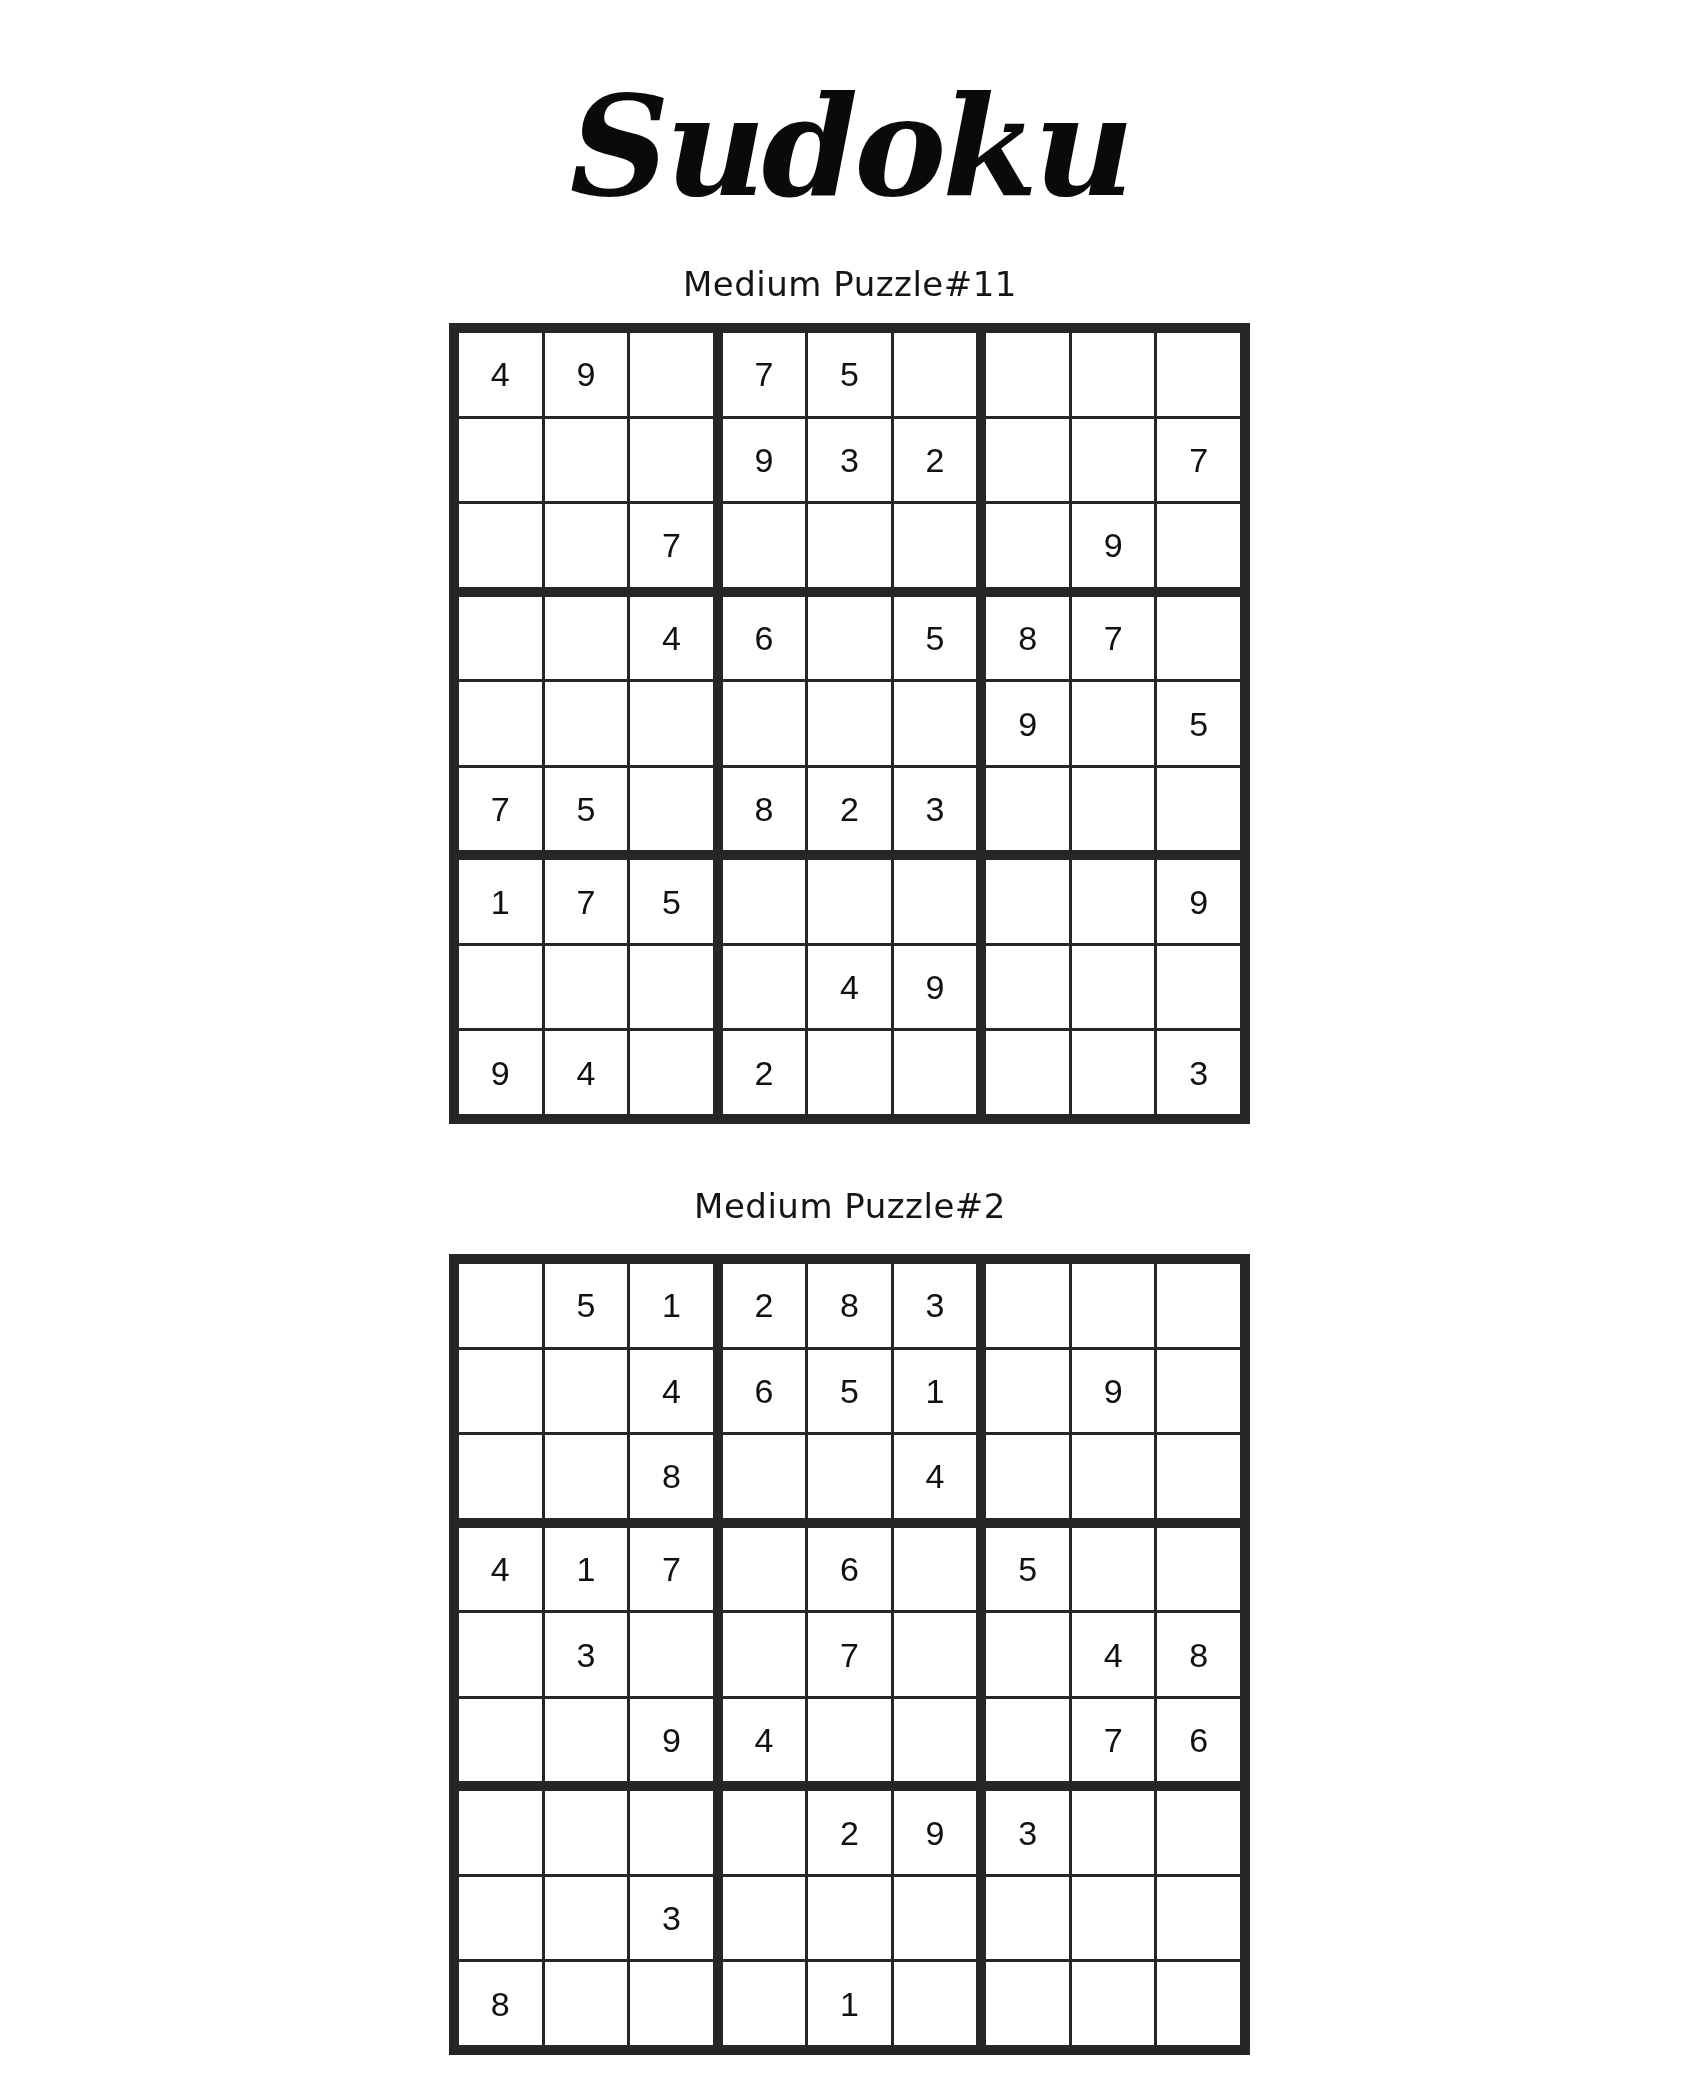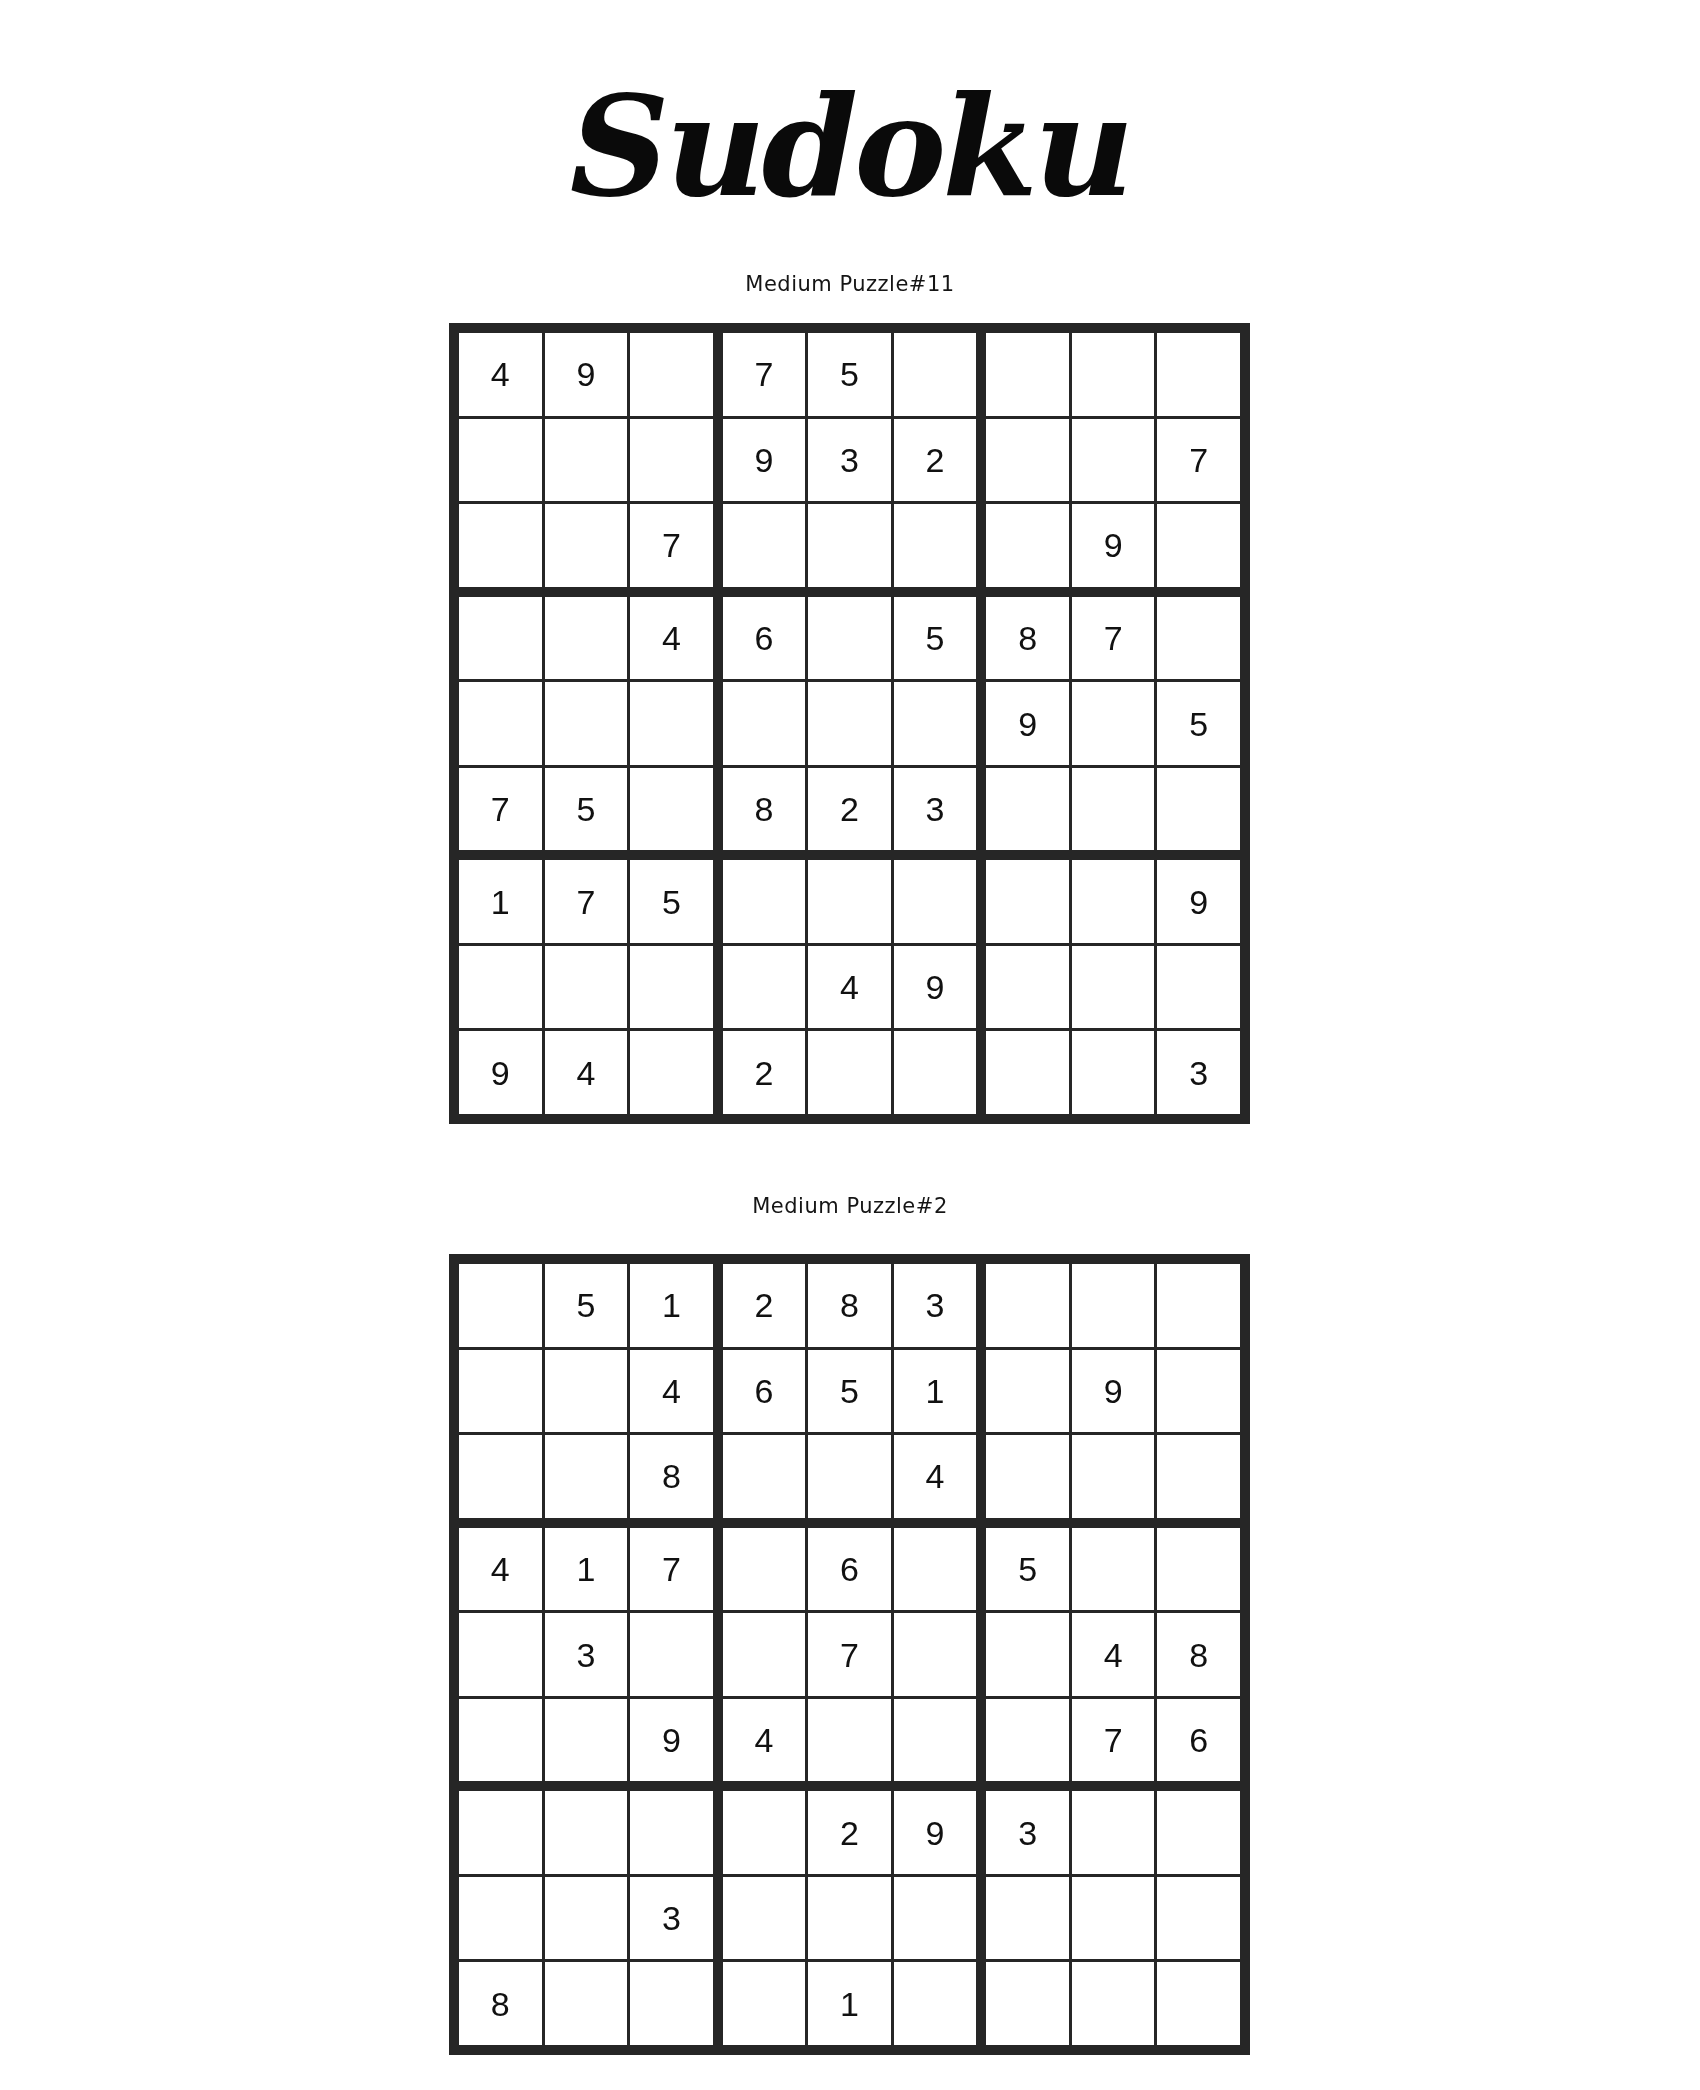--- a/index.html
+++ b/index.html
@@ -28,21 +28,21 @@
       line-height: 170px;
       letter-spacing: -4px;
       color: #0a0a0a;
     }
     .puzzle-label {
       position: absolute;
       left: 0;
       width: 1700px;
       text-align: center;
       font-family: "DejaVu Sans", sans-serif;
-      font-size: 21px;
+      font-size: 34px;
       line-height: 40px;
       color: #151515;
       letter-spacing: 0.5px;
     }
     .puzzle-label.p1 { top: 264px; }
     .puzzle-label.p2 { top: 1186px; }
 
     .board {
       position: absolute;
       left: 449px;

